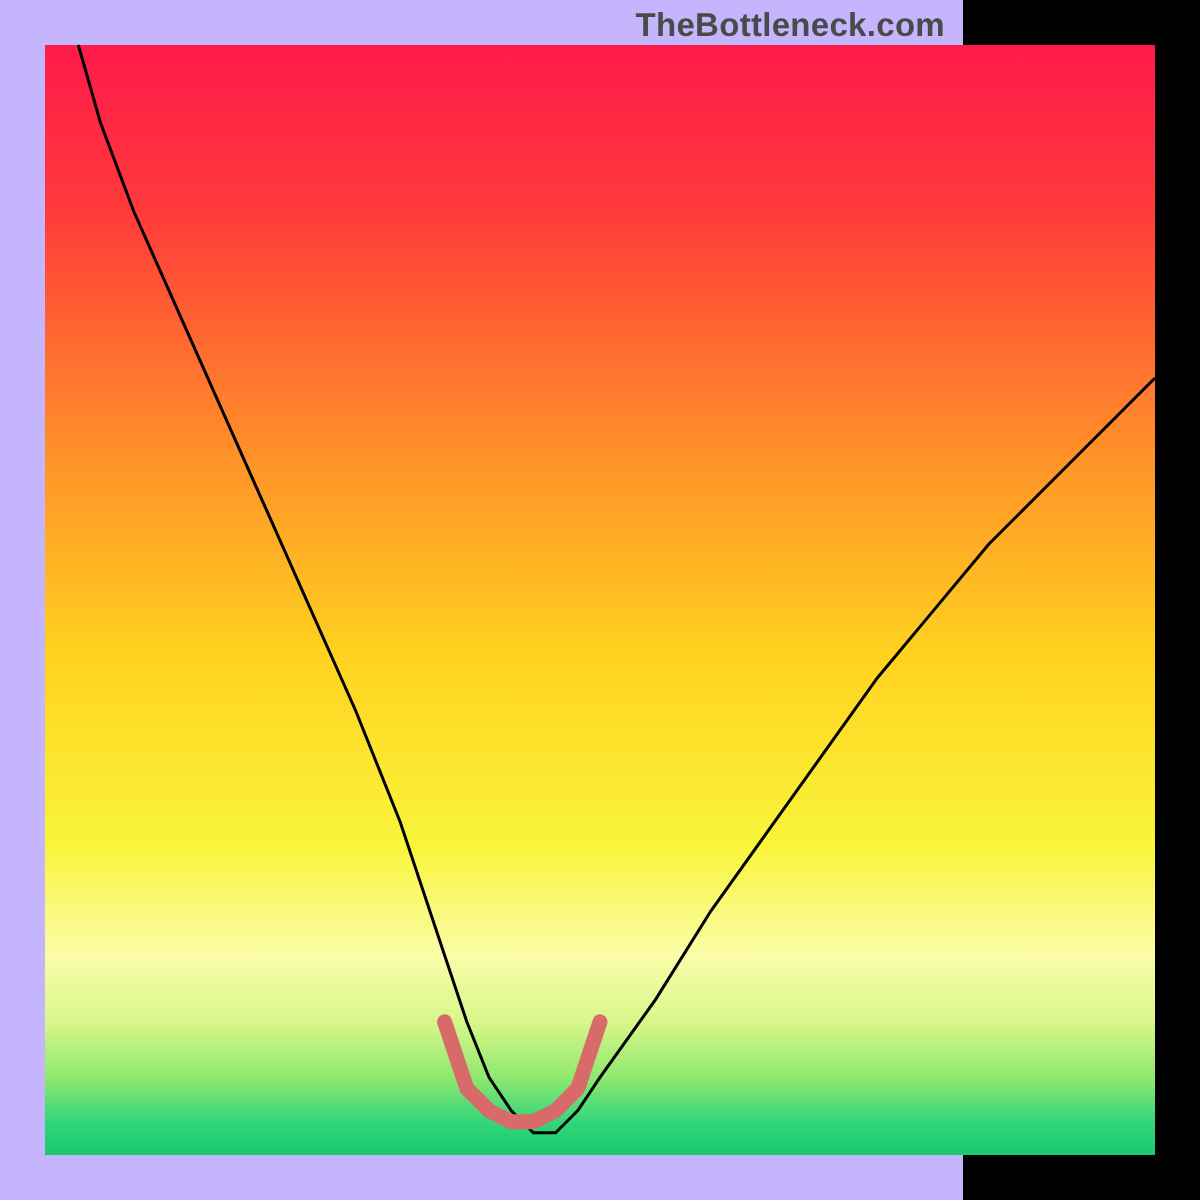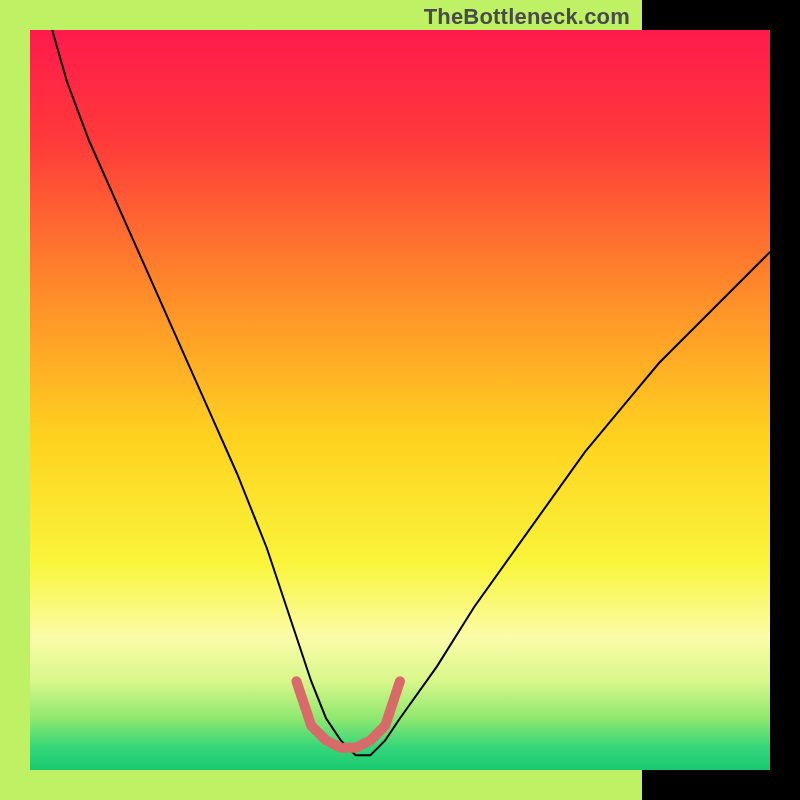--- a/index.html
+++ b/index.html
@@ -8,21 +8,21 @@
     width: 800px;
     height: 800px;
     overflow: hidden;
     background: #000;
     font-family: Arial, Helvetica, sans-serif;
   }
   .chart-container {
     position: relative;
     width: 642px;
     height: 800px;
-    background: #bef264;
+    background: #c4b5fd;
   }
   .watermark {
     position: absolute;
     top: 4px;
     right: 12px;
     color: #4a4a4a;
     font-size: 22px;
     font-weight: bold;
     z-index: 10;
     letter-spacing: 0.2px;

